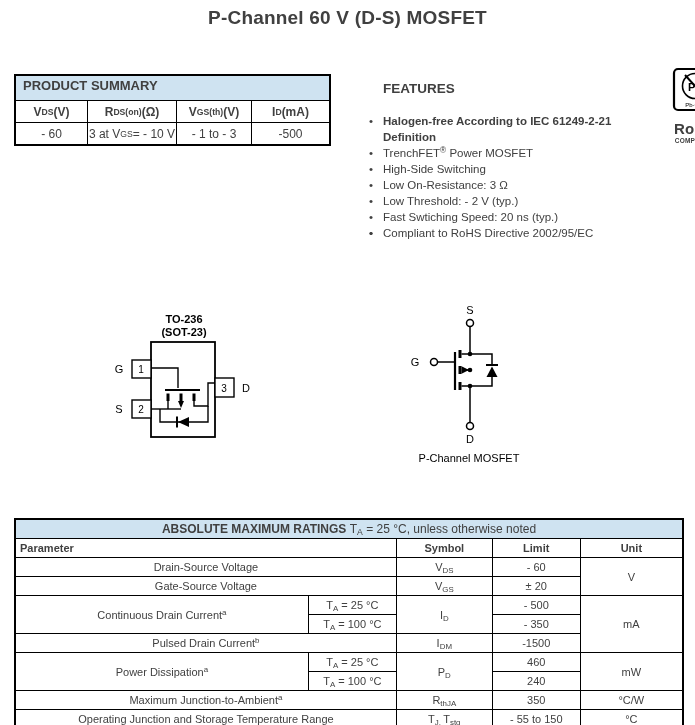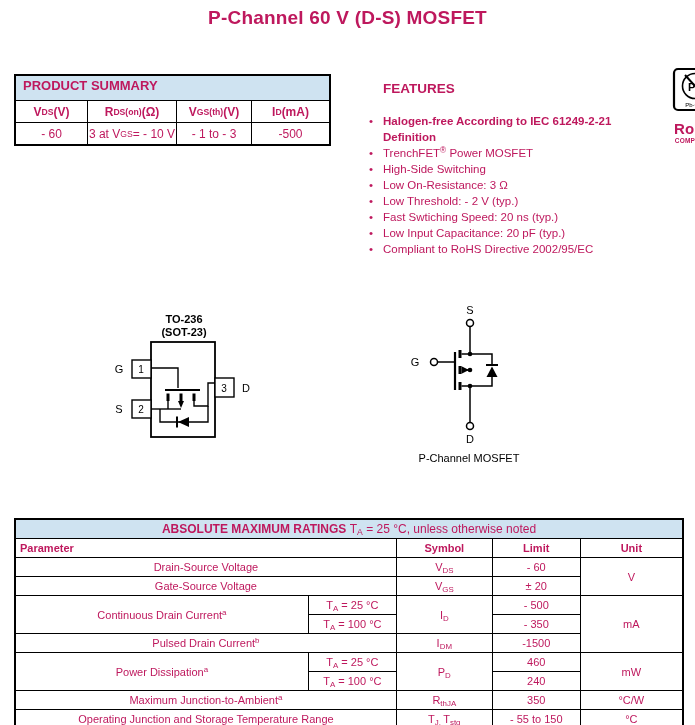--- a/index.html
+++ b/index.html
@@ -1,21 +1,21 @@
 <!DOCTYPE html>
 <html style="--blue: #cfe3f1;"><head>
 <meta charset="utf-8">
 <style>
   html,body{margin:0;padding:0;background:#ffffff;}
   .page{
     position:relative;
     width:695px;height:725px;
     overflow:hidden;
     background:#ffffff;
-    color:#be185d;
+    color:#404040;
     font-family:"Liberation Sans","DejaVu Sans",sans-serif;
   }
   sub{font-size:0.72em;line-height:0;vertical-align:-0.25em;}
   sup{font-size:0.72em;line-height:0;vertical-align:0.45em;}
 
   
   .doc-title{
     position:absolute;top:7px;left:0;width:695px;
     text-align:center;font-size:19px;font-weight:bold;letter-spacing:0.2px;
   }
@@ -121,21 +121,21 @@
 
   <div class="features">
     <h2>FEATURES</h2>
     <ul>
       <li><span class="bullet">•</span><span><span style="font-weight: bold;">Halogen-free According to IEC 61249-2-21</span><br><span style="font-weight: bold;">Definition</span></span></li>
       <li><span class="bullet">•</span><span><span>TrenchFET</span><sup>®</sup><span> Power MOSFET</span></span></li>
       <li><span class="bullet">•</span><span><span>High-Side Switching</span></span></li>
       <li><span class="bullet">•</span><span><span>Low On-Resistance: 3 Ω</span></span></li>
       <li><span class="bullet">•</span><span><span>Low Threshold: - 2 V (typ.)</span></span></li>
       <li><span class="bullet">•</span><span><span>Fast Swtiching Speed: 20 ns (typ.)</span></span></li>
-      <li><span class="bullet">•</span><span><span>Low Input Capacitance: 20 pF (typ.)</span></span></li>
+      <li><span class="bullet">•</span></li>
       <li><span class="bullet">•</span><span><span>Compliant to RoHS Directive 2002/95/EC</span></span></li>
     </ul>
   </div>
 
   <div class="rohs-block">
     <svg width="46" height="45" viewBox="0 0 46 45">
       <rect x="2" y="2" width="42" height="41" rx="4" fill="none" stroke="#000" stroke-width="2.2"></rect>
       <circle cx="23" cy="19" r="12.5" fill="none" stroke="#000" stroke-width="1.6"></circle>
       <text x="23" y="23.5" font-size="11" font-weight="bold" text-anchor="middle">Pb</text>
       <line x1="13" y1="8" x2="33" y2="30" stroke="#000" stroke-width="2"></line>

